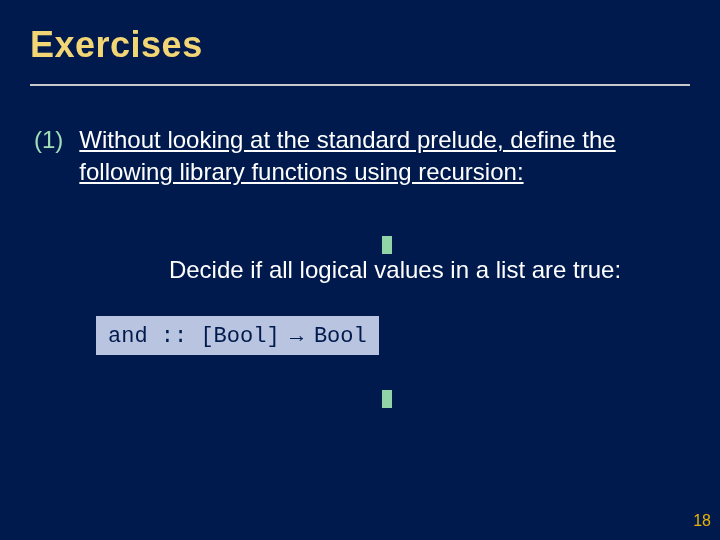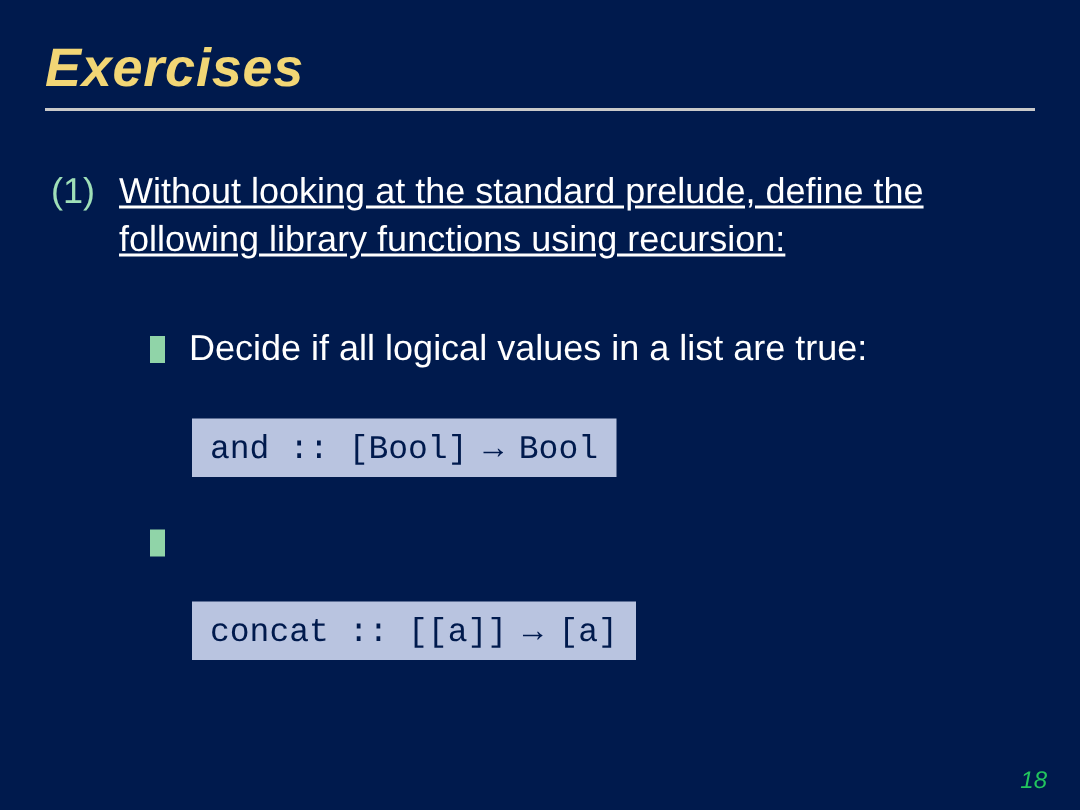--- a/index.html
+++ b/index.html
@@ -12,25 +12,24 @@
   }
   .slide {
     width: 720px;
     height: 540px;
     padding: 24px 30px 20px 30px;
     position: relative;
   }
   .title {
     font-family: Arial, Helvetica, sans-serif;
     font-weight: 900;
-    font-style: italic;
     font-size: 36px;
     color: #f2d675;
     letter-spacing: 0.5px;
-    margin-bottom: 6px;
+    margin-bottom: 18px;
   }
   .title-underline {
     height: 2px;
     background: #c9c9c9;
     width: 100%;
     margin-bottom: 38px;
   }
   .item-row {
     display: flex;
     align-items: flex-start;
@@ -45,59 +44,59 @@
     line-height: 1.35;
   }
   .item-text {
     color: #fff;
     font-size: 24px;
     line-height: 1.35;
     text-decoration: underline;
   }
   .sub-row {
     display: flex;
-    align-items: flex-start;
+    align-items: center;
     margin-left: 70px;
     margin-bottom: 18px;
+    flex-direction: column;
   }
   .bullet {
     width: 10px;
     height: 18px;
     background: #90d4a8;
     margin-right: 16px;
     margin-top: 7px;
     flex: 0 0 auto;
   }
   .sub-text {
     color: #fff;
     font-size: 24px;
     line-height: 1.35;
   }
   .code-box {
     background: #b9c4e0;
     color: #001a4d;
     font-family: "Courier New", Courier, monospace;
     font-size: 22px;
     padding: 6px 12px 6px 12px;
-    margin-left: 98px;
+    margin-left: 66px;
     margin-top: 12px;
     margin-bottom: 28px;
     display: inline-block;
     white-space: pre;
   }
   .arrow {
     font-family: Arial, sans-serif;
   }
   .page-num {
     position: absolute;
     bottom: 10px;
-    right: 22px;
-    color: #22c55e;
+    right: 9px;
+    color: #eab308;
     font-size: 16px;
-    font-style: italic;
   }
 </style>
 </head>
 <body>
 
 <div class="slide">
 
   <div class="title">Exercises</div>
   <div class="title-underline"></div>
 
@@ -110,17 +109,16 @@
     <div class="bullet"></div>
     <div class="sub-text">Decide if all logical values in a list are true:</div>
   </div>
 
   <div class="code-box"><span>and</span><span> :: </span><span>[Bool]</span><span class="arrow"> → </span><span>Bool</span></div>
 
   <div class="sub-row">
     <div class="bullet"></div>
   </div>
 
-  <div class="code-box"><span>concat</span><span> :: </span><span>[[a]]</span><span class="arrow"> → </span><span>[a]</span></div>
 
   <div class="page-num">18</div>
 
 </div>
 
 </body></html>

